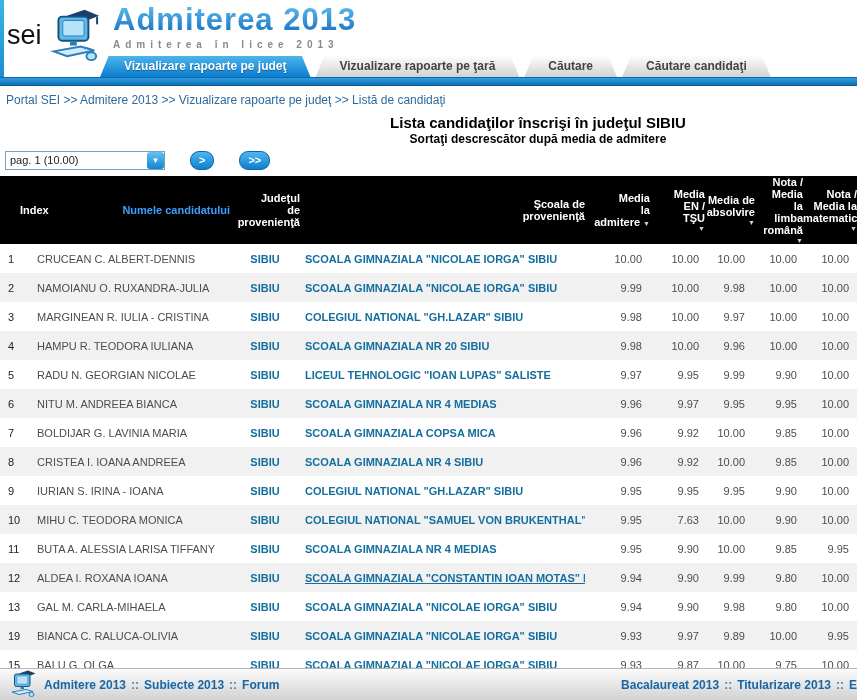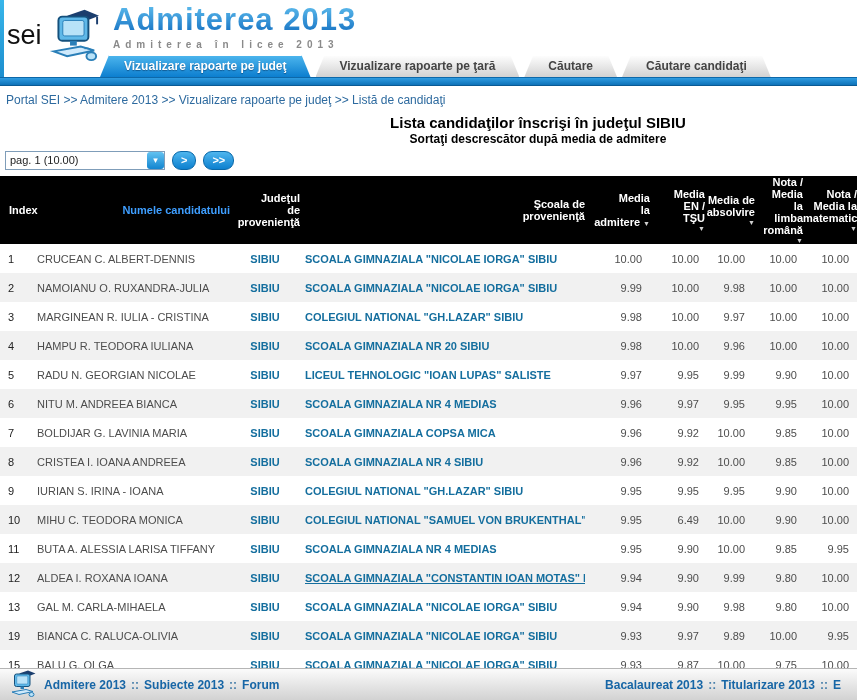--- a/index.html
+++ b/index.html
@@ -39,21 +39,21 @@
     border-top:1px solid #0d68a9;border-bottom:1px solid #0a5a94;box-sizing:border-box;}
   
   .breadcrumb{padding:7px 0 0 6px;font-size:12px;color:#2d6a9f;height:16px;}
   .bc-link{cursor:pointer;}
   .bc-sep{color:#2d6a9f;}
   
   .page-title-wrap{margin:5px 0 0 228px;width:620px;text-align:center;}
   .page-title{font-size:15px;font-weight:bold;color:#000;margin:0;}
   .page-subtitle{font-size:12px;font-weight:bold;color:#000;margin-top:1px;}
   
-  .controls{display:flex;align-items:center;gap:7px;padding:4px 8px 6px 5px;height:20px;}
+  .controls{display:flex;align-items:center;gap:25px;padding:4px 8px 6px 5px;height:20px;}
   .select-box{
     width:160px;height:19px;border:1px solid #7f9db9;background:#fff;
     display:flex;align-items:center;font-size:11px;color:#222;
     padding-left:4px;position:relative;box-sizing:border-box;cursor:pointer;
   }
   .select-arrow{
     position:absolute;right:0;top:0;width:17px;height:17px;border-radius:3px;
     background:linear-gradient(180deg,#62c2f1,#1285d0);
     color:#fff;display:flex;align-items:center;justify-content:center;font-size:9px;
   }
@@ -62,21 +62,21 @@
     background:linear-gradient(180deg,#4fb6ee,#0c80cf);
     border:1px solid #0a68a8;color:#fff;font-weight:bold;font-size:11px;
     display:flex;align-items:center;justify-content:center;cursor:pointer;box-sizing:border-box;
   }
   
   table{border-collapse:collapse;table-layout:fixed;width:857px;}
   thead tr{background:#000;height:60px;}
   th{font-size:11px;font-weight:bold;color:#fff;vertical-align:middle;
      text-align:right;padding:0;line-height:12px;}
   th .lbl{white-space:pre-line;display:inline;}
-  th.col-index{text-align:center;padding-left:9px;}
+  th.col-index{text-align:center;padding-left:20px;}
   th.col-name{color:#3e9eff;cursor:pointer;}
   .sort-arrow{display:block;font-size:7px;color:#d0d0d0;line-height:7px;margin-top:1px;cursor:pointer;}
   .sort-arrow.inline{display:inline;margin-left:3px;}
   tbody tr{height:29px;}
   tbody tr:nth-child(odd){background:#ffffff;}
   tbody tr:nth-child(even){background:#f1f1f1;}
   td{font-size:11px;color:#4d4d4d;vertical-align:middle;padding:0;overflow:hidden;white-space:nowrap;}
   td.cell-index{color:#222;padding-left:8px;}
   td.cell-name{padding-left:2px;}
   td.cell-county{text-align:center;}
@@ -90,21 +90,21 @@
   td.num-mat{padding-right:8px;}
   
   .footer{
     position:absolute;left:0;bottom:0;width:857px;height:32px;
     background:linear-gradient(180deg,#fbfbfb,#d2d2d2);
     border-top:1px solid #b5b5b5;box-sizing:border-box;
     display:flex;align-items:center;font-size:12px;font-weight:bold;color:#1766a6;
   }
   .footer .links{display:flex;gap:5px;align-items:center;white-space:nowrap;}
   .footer .links .sep{color:#4a80ab;}
-  .footer .right{margin-left:auto;padding-right:16px;overflow:hidden;}
+  .footer .right{margin-left:auto;padding-right:0px;overflow:hidden;}
   .footer-icon{margin:0 8px 0 6px;}
   .flink{cursor:pointer;}
 </style>
 </head>
 <body>
 
 <div class="header">
   <div class="left-strip"></div>
   <div class="logo">
     <span class="logo-text">sei</span>
@@ -294,21 +294,21 @@
     <td class="num">9.95</td>
     <td class="num num-rom">9.90</td>
     <td class="num num-mat">10.00</td>
   </tr>
       <tr>
     <td class="cell-index">10</td>
     <td class="cell-name">MIHU C. TEODORA MONICA</td>
     <td class="cell-county"><span class="county-link">SIBIU</span></td>
     <td class="cell-school"><span class="school-link">COLEGIUL NATIONAL "SAMUEL VON BRUKENTHAL" SIBIU</span></td>
     <td class="num num-admitere">9.95</td>
-    <td class="num num-en">6.49</td>
+    <td class="num num-en">7.63</td>
     <td class="num">10.00</td>
     <td class="num num-rom">9.90</td>
     <td class="num num-mat">10.00</td>
   </tr>
       <tr>
     <td class="cell-index">11</td>
     <td class="cell-name">BUTA A. ALESSIA LARISA TIFFANY</td>
     <td class="cell-county"><span class="county-link">SIBIU</span></td>
     <td class="cell-school"><span class="school-link">SCOALA GIMNAZIALA NR 4 MEDIAS</span></td>
     <td class="num num-admitere">9.95</td>

